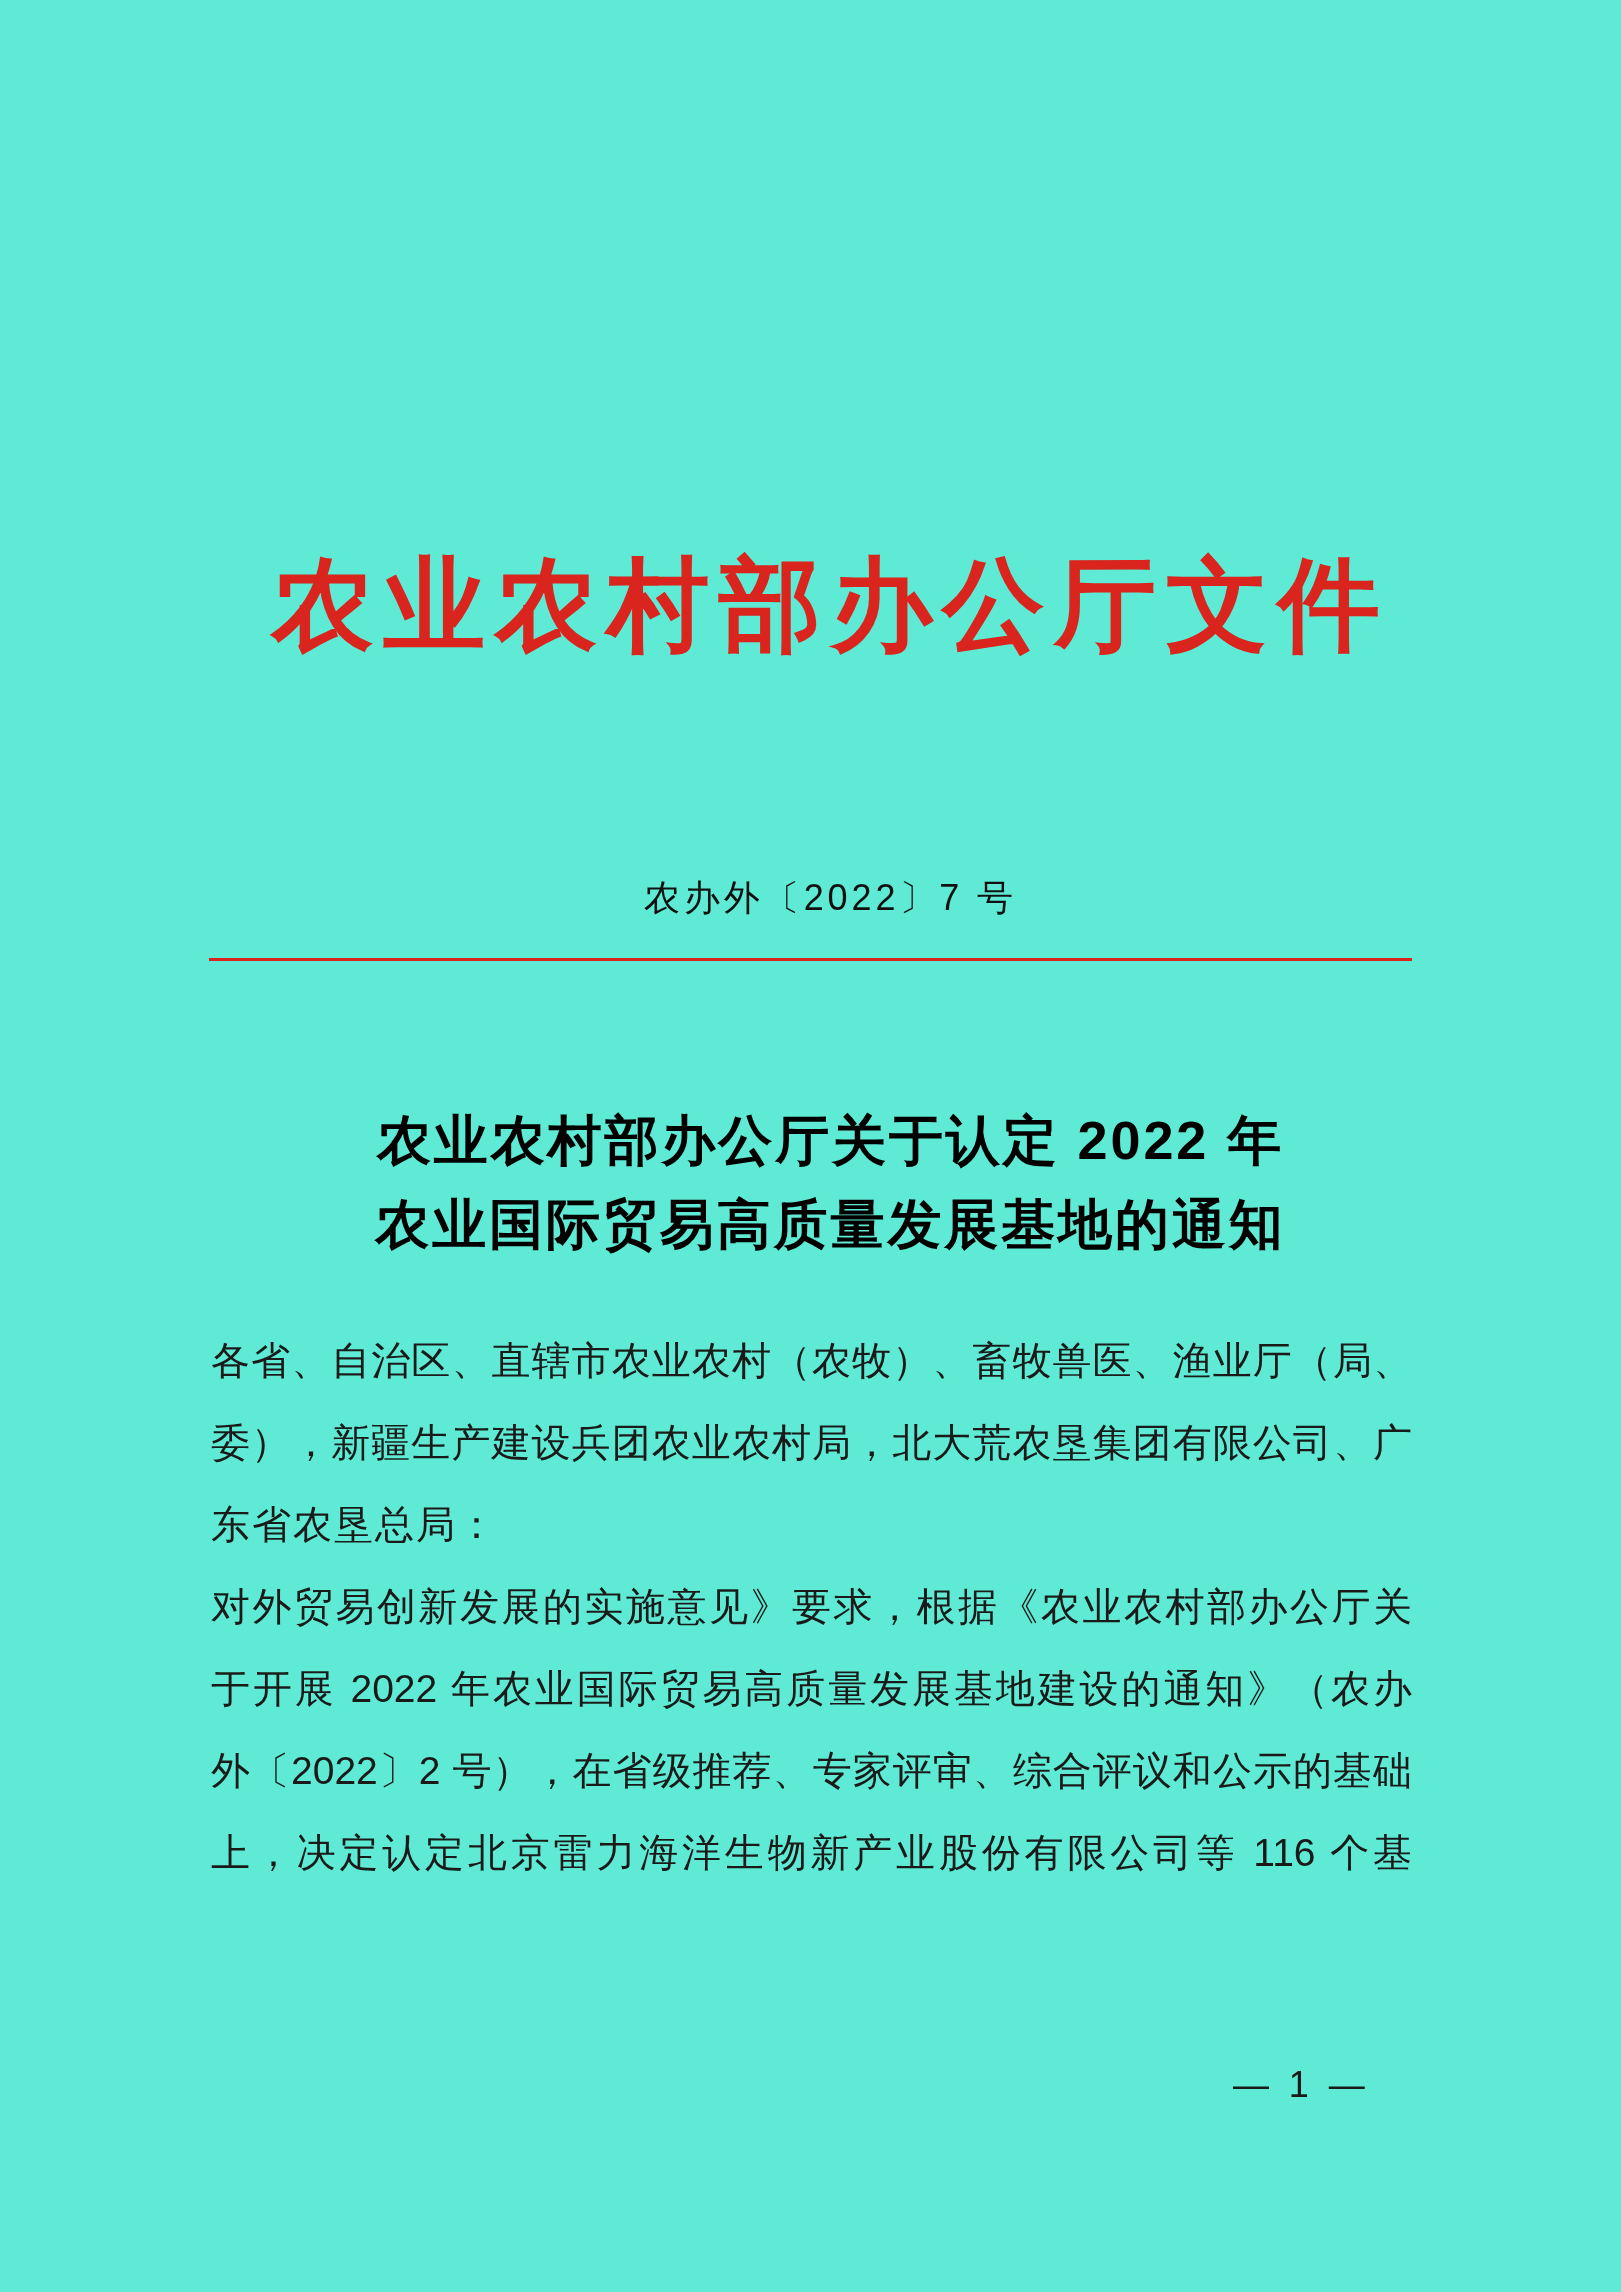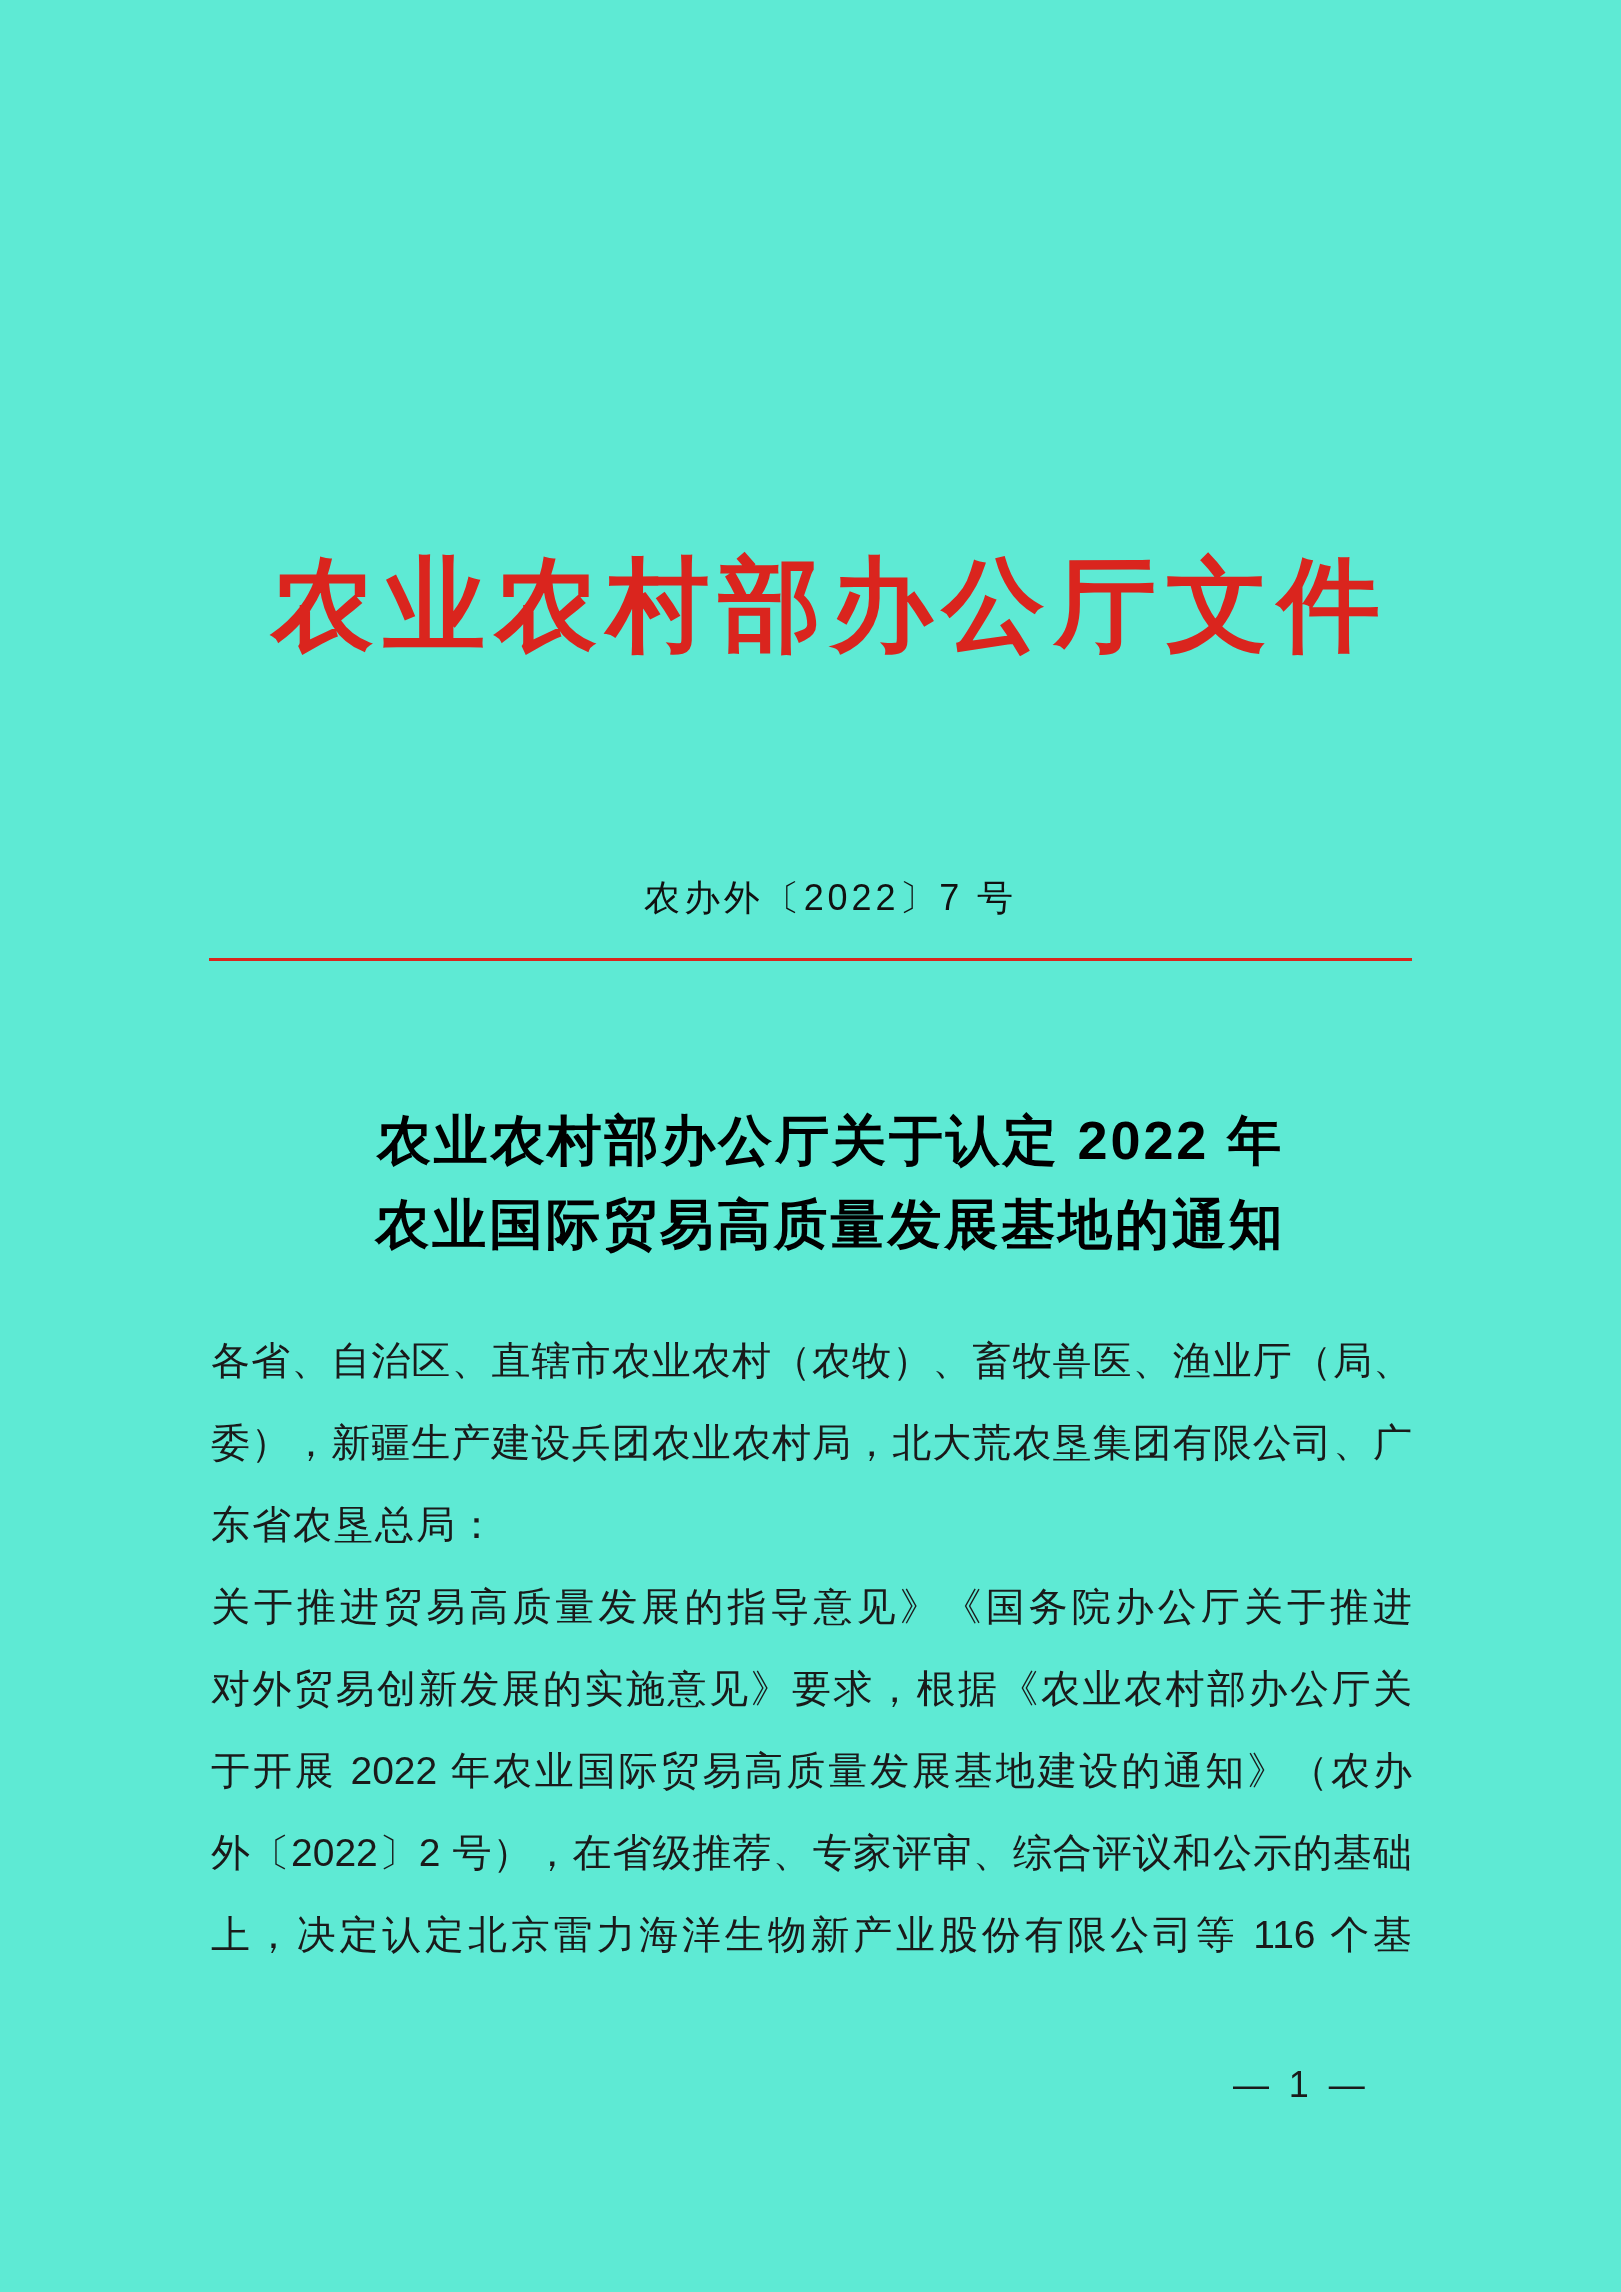--- a/index.html
+++ b/index.html
@@ -104,21 +104,20 @@
 
   <div class="notice-title">
     <div>农业农村部办公厅关于认定 2022 年</div>
     <div>农业国际贸易高质量发展基地的通知</div>
   </div>
 
   <div class="body-text">
     <div class="body-line">各省、自治区、直辖市农业农村（农牧）、畜牧兽医、渔业厅（局、</div>
     <div class="body-line">委），新疆生产建设兵团农业农村局，北大荒农垦集团有限公司、广</div>
     <div class="body-line left">东省农垦总局：</div>
-    <div class="body-line">关于推进贸易高质量发展的指导意见》《国务院办公厅关于推进</div>
     <div class="body-line">对外贸易创新发展的实施意见》要求，根据《农业农村部办公厅关</div>
     <div class="body-line">于开展 2022 年农业国际贸易高质量发展基地建设的通知》（农办</div>
     <div class="body-line">外〔2022〕2 号），在省级推荐、专家评审、综合评议和公示的基础</div>
     <div class="body-line">上，决定认定北京雷力海洋生物新产业股份有限公司等 116 个基</div>
   </div>
 
   <div class="page-number">— 1 —</div>
 
 </div>
 

